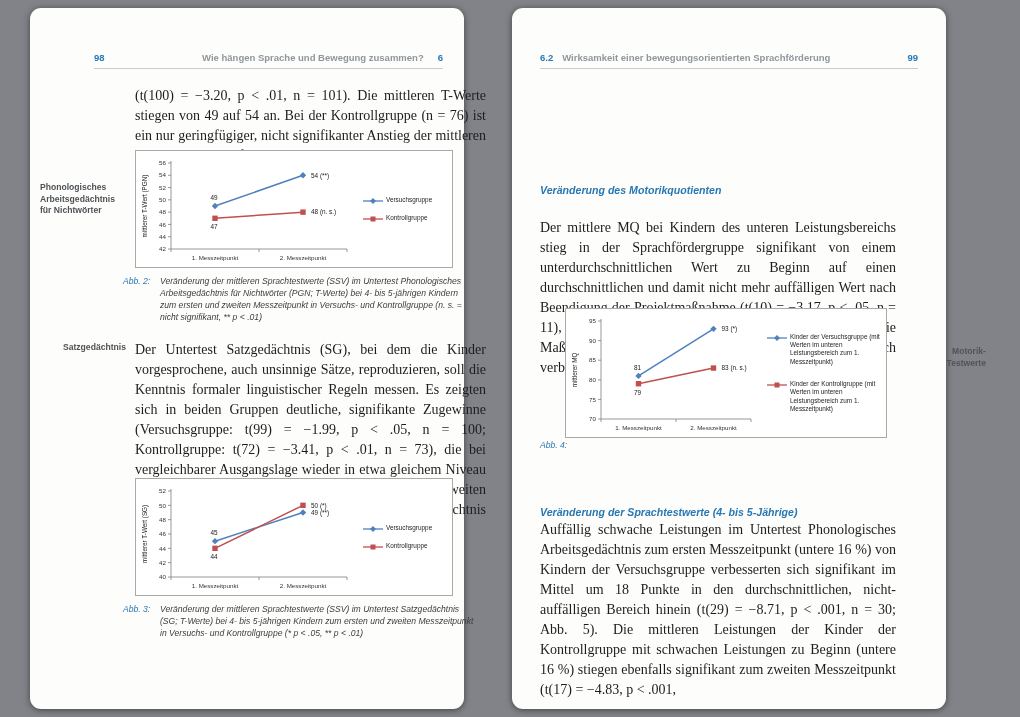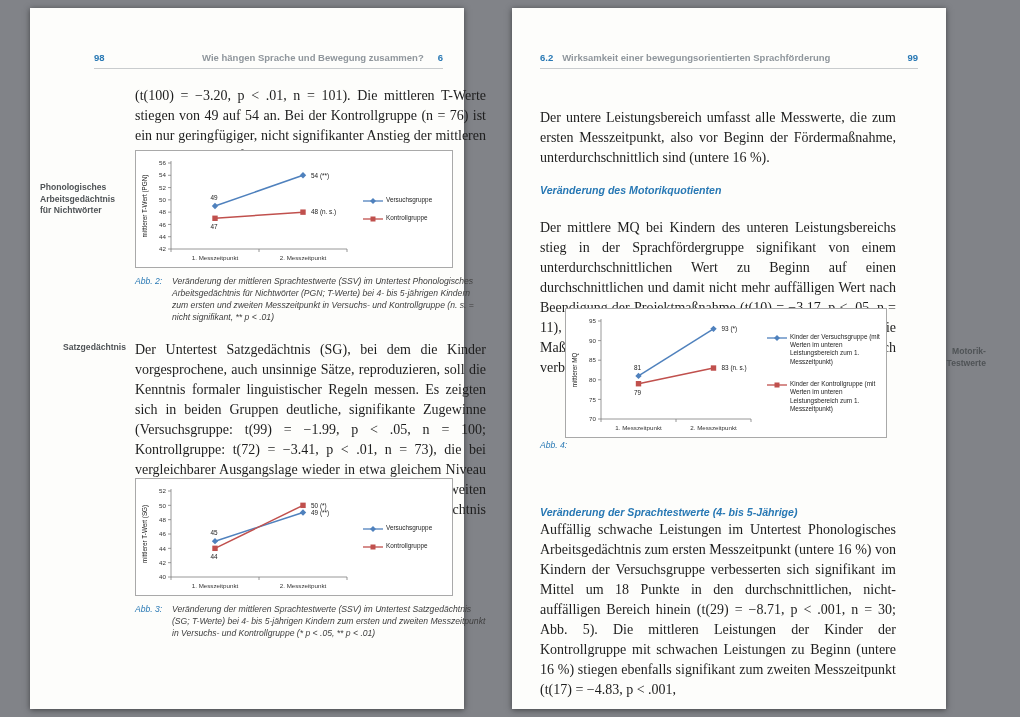--- a/index.html
+++ b/index.html
@@ -4,21 +4,21 @@
 <style>
   html,body{margin:0;padding:0;}
   body{
     width:1020px;height:717px;overflow:hidden;
     background:#818388;
     font-family:"Liberation Sans",sans-serif;
   }
   .stage{position:relative;width:1020px;height:717px;}
   .page{
     position:absolute;top:8px;width:434px;height:701px;
-    background:#fdfdfb;box-shadow:0 1px 6px rgba(0,0,0,.5);
+    background:#fdfdfb;box-shadow:0 1px 6px rgba(0,0,0,.5);border-radius:11px;
   }
   .page-left{left:30px;}
   .page-right{left:512px;}
 
   
   .pg-header{
     position:absolute;top:44px;display:flex;align-items:baseline;
     font-size:9.5px;font-weight:bold;color:#8f969c;
     padding-bottom:5px;border-bottom:1px solid #c9ccce;
   }
@@ -42,21 +42,21 @@
   .p2{top:332px;}
   .rp1{top:100px;}
   .rp2{top:190px;margin-top:20px;}
   .rp3{top:512px;}
 
   
   .caption{
     position:absolute;display:flex;gap:4px;
     font-size:8.6px;line-height:1.38;font-style:italic;color:#3e3e3e;
   }
-  .page-left .caption{left:105px;width:351px;justify-content:flex-end;}
+  .page-left .caption{left:93px;width:351px;justify-content:flex-end;}
   .page-right .caption{left:28px;width:356px;}
   .cap-label{color:#2878b4;flex:0 0 33px;}
   .cap-body{flex:1;}
   .cap2{top:268px;}
   .cap3{top:596px;}
   .cap4{top:432px;}
 
   
   .margin-label{
     position:absolute;font-size:8.6px;font-weight:bold;color:#4f5356;line-height:1.35;
@@ -232,21 +232,20 @@
   </div>
 
   <div class="page page-right">
 
     <div class="pg-header">
       <span class="secnum">6.2</span>
       <span class="runhead">Wirksamkeit einer bewegungsorientierten Sprachförderung</span>
       <span class="pgnum">99</span>
     </div>
 
-    <p class="body rp1">Der untere Leistungsbereich umfasst alle Messwerte, die zum ersten Messzeitpunkt, also vor Beginn der Fördermaßnahme, unterdurchschnittlich sind (untere 16 %).</p>
 
     <h3 class="bluehead h2">Veränderung des Motorikquotienten</h3>
     <p class="body rp2">Der mittlere MQ bei Kindern des unteren Leistungsbereichs stieg in der Sprachfördergruppe signifikant von einem unterdurchschnittlichen Wert zu Beginn auf einen durchschnittlichen und damit nicht mehr auffälligen Wert nach Beendigung der Projektmaßnahme (t(10) = −3.17, p &lt; .05, n = 11), während der mittlere MQ der Kontrollgruppe, in der die Maßnahme nicht durchgeführt wurde, im kritischen Bereich verblieb (n = 18; Abb. 4).</p>
 
     <div class="chart c3">
         <svg width="196" height="122">
           <line x1="32" y1="7" x2="32" y2="107" stroke="#7f7f7f" stroke-width="0.8"></line>
           <line x1="32" y1="107" x2="182" y2="107" stroke="#7f7f7f" stroke-width="0.8"></line>
           <line x1="29" y1="107" x2="32" y2="107" stroke="#7f7f7f" stroke-width="0.8"></line>
           <text x="27" y="109.2" text-anchor="end" font-size="6.2" fill="#333">70</text>

